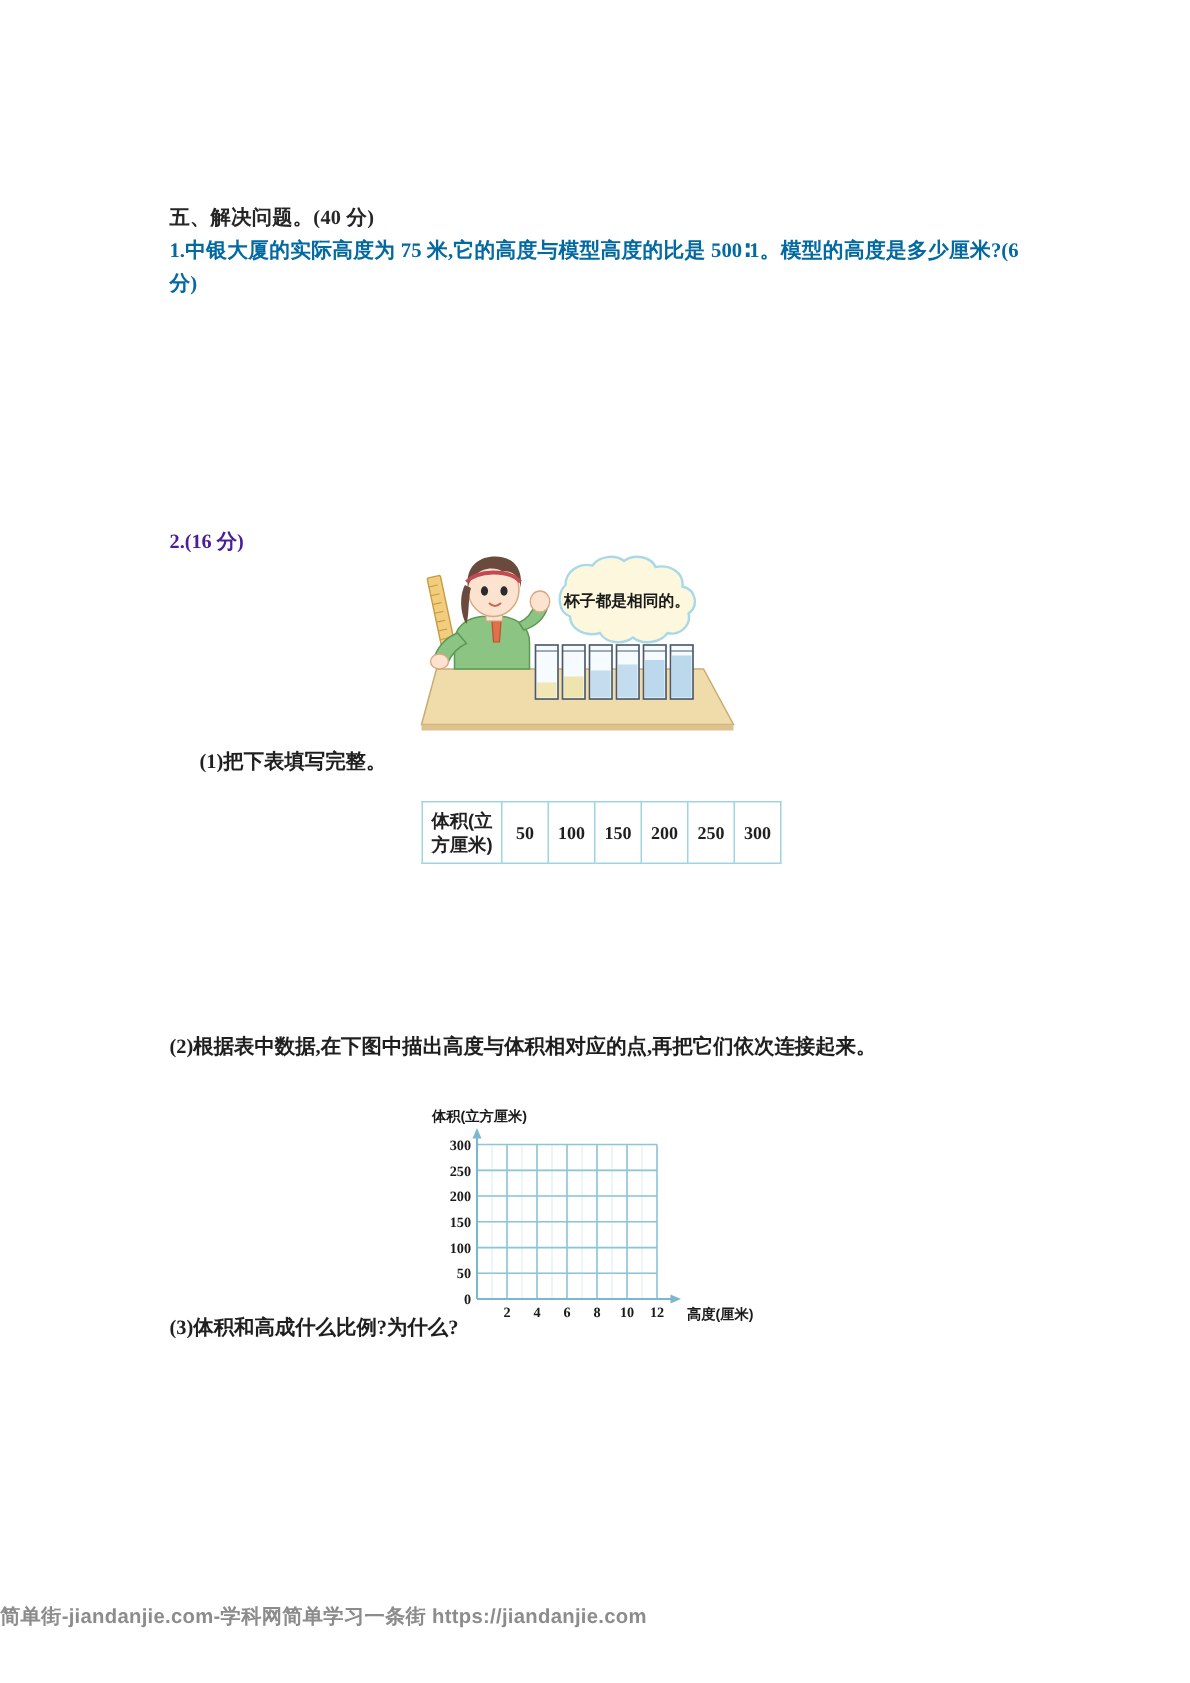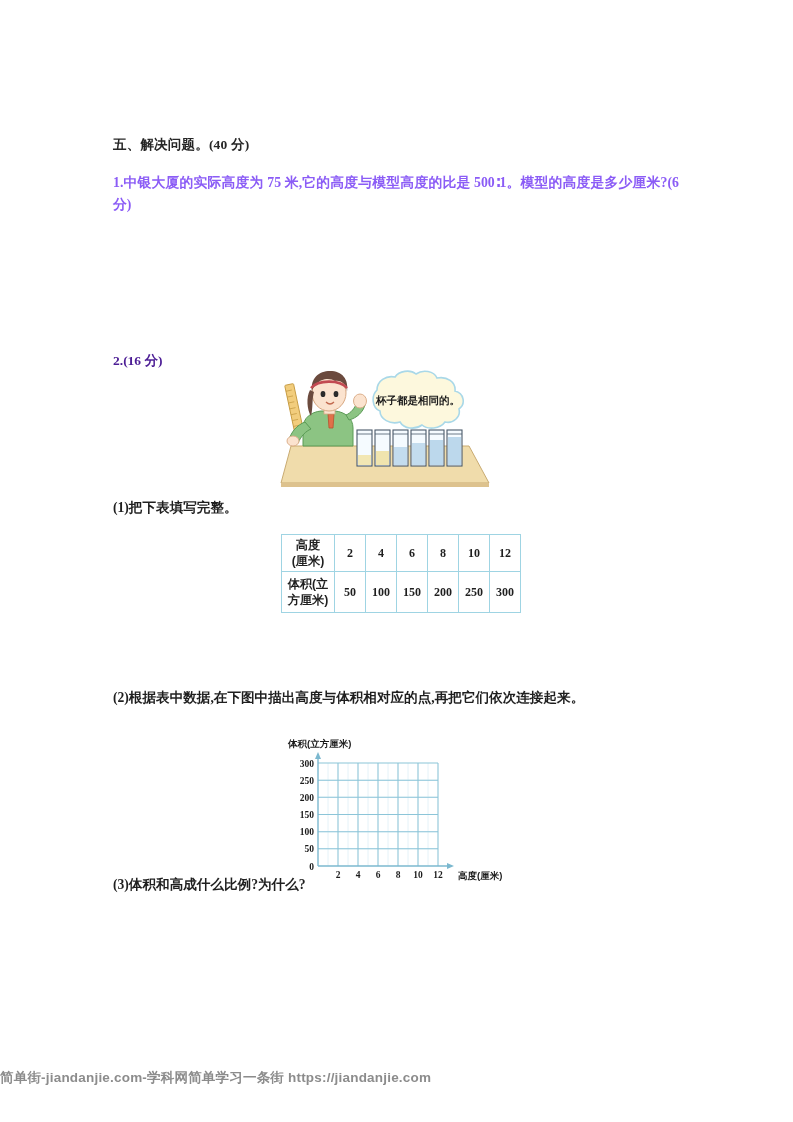--- a/index.html
+++ b/index.html
@@ -31,44 +31,44 @@
     top: 136px;
     font-size: 13.5px;
     letter-spacing: 0.2px;
     color: #262626;
     white-space: nowrap;
   }
 
   .q1 {
     position: absolute;
     left: 113px;
-    top: 172px;
+    top: 156px;
     width: 566px;
     font-size: 13.8px;
     line-height: 22px;
-    color: #8b5cf6;
+    color: #0369a1;
     text-align: justify;
   }
 
   .q2-label {
     position: absolute;
     left: 113px;
     top: 352px;
     font-size: 13.5px;
     color: #4c1d95;
   }
 
   .sub-q {
     position: absolute;
     left: 113px;
     font-size: 13.6px;
     color: #1f1f1f;
     white-space: nowrap;
   }
-  .sub-q1 { top: 499px; }
+  .sub-q1 { top: 499px; margin-left: 20px; }
   .sub-q2 { top: 689px; }
   .sub-q3 { top: 876px; }
 
   
   .illus {
     position: absolute;
     left: 273px;
     top: 370px;
     width: 225px;
     height: 122px;
@@ -242,32 +242,20 @@
         </g>
       </g>
     </svg>
   </div>
 
   <div class="sub-q sub-q1">(1)把下表填写完整。</div>
 
   <div class="data-table-wrap">
     <table class="data-table">
       <tbody>
-        <tr class="r1">
-          <td class="rowhdr">
-            <div>高度</div>
-            <div>(厘米)</div>
-          </td>
-          <td class="cell">2</td>
-          <td class="cell">4</td>
-          <td class="cell">6</td>
-          <td class="cell">8</td>
-          <td class="cell">10</td>
-          <td class="cell">12</td>
-        </tr>
         <tr class="r2">
           <td class="rowhdr">
             <div>体积(立</div>
             <div>方厘米)</div>
           </td>
           <td class="cell">50</td>
           <td class="cell">100</td>
           <td class="cell">150</td>
           <td class="cell">200</td>
           <td class="cell">250</td>

